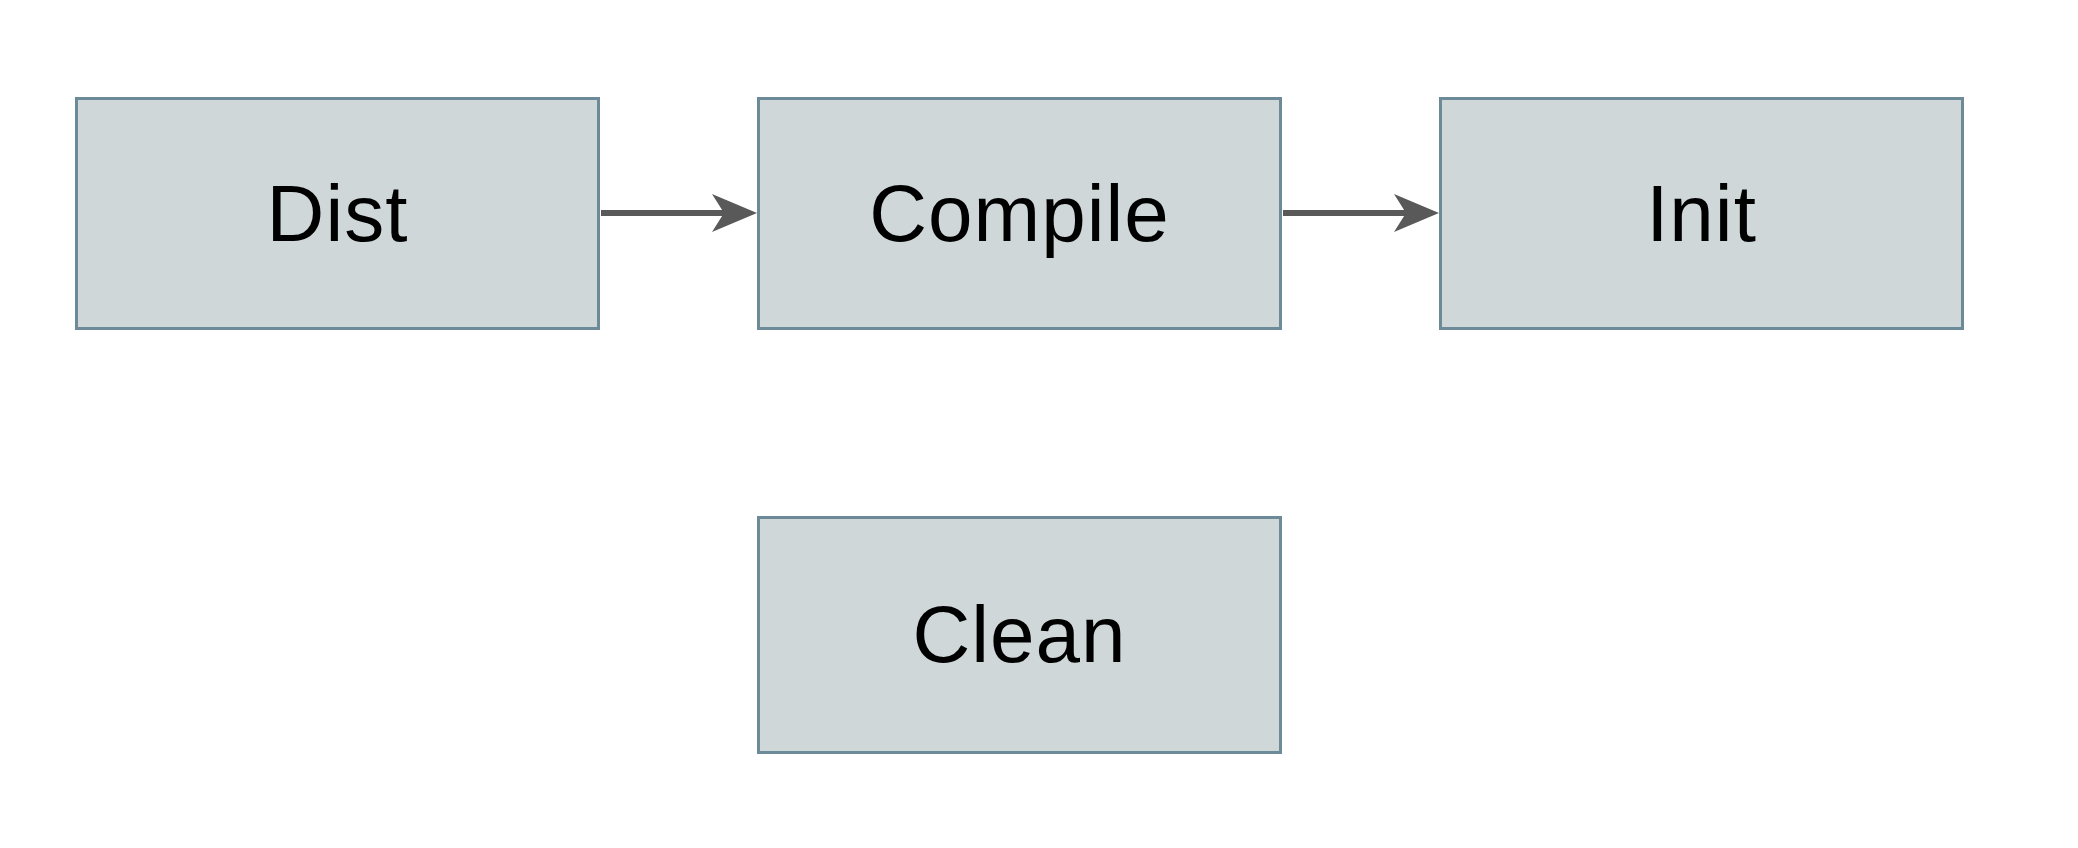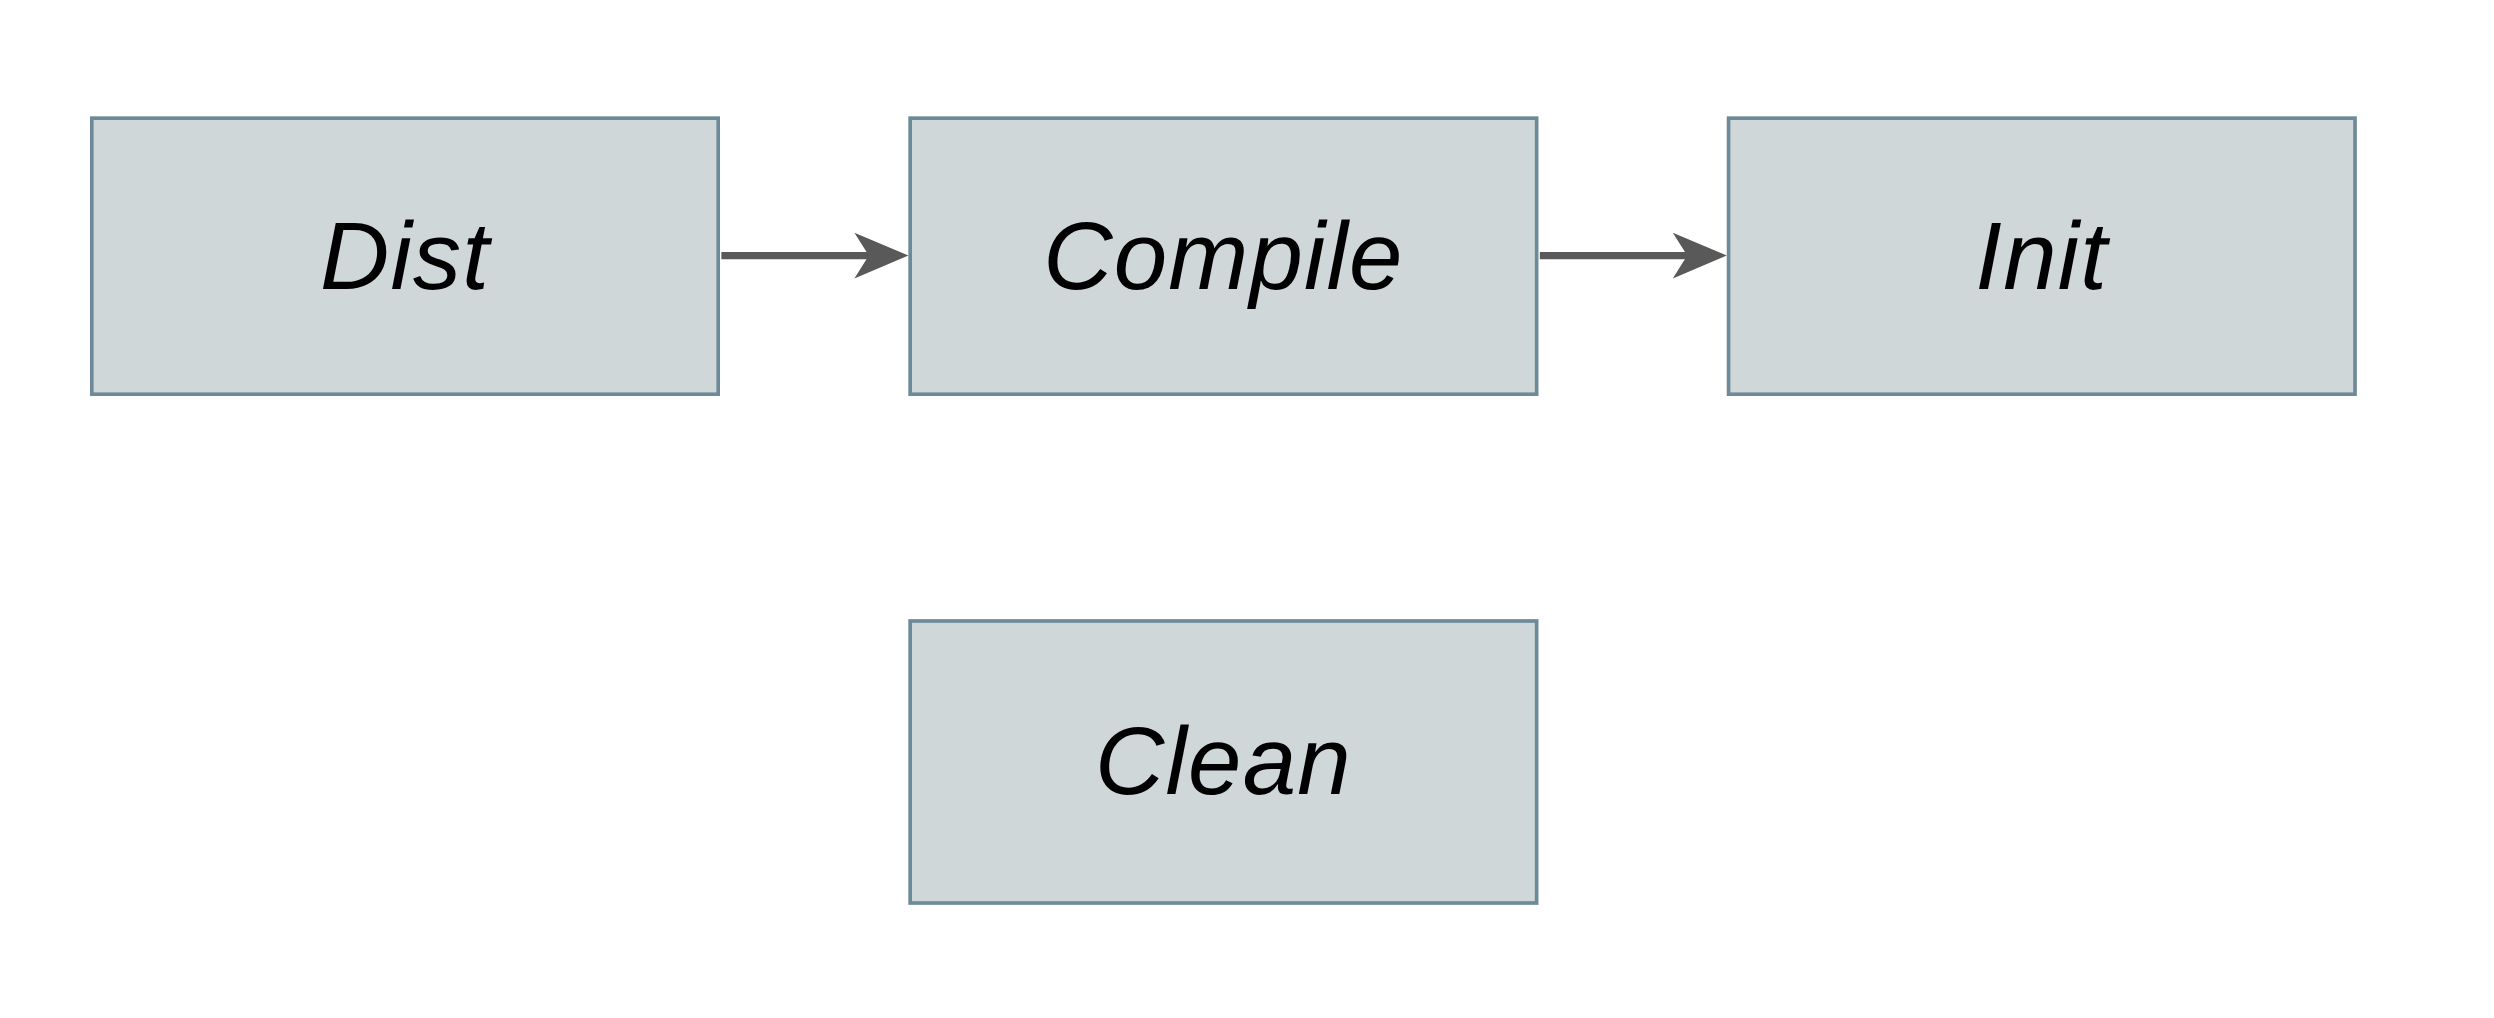--- a/index.html
+++ b/index.html
@@ -11,21 +11,21 @@
   }
   * { margin: 0; padding: 0; box-sizing: border-box; }
   html, body {
     width: 2078px; height: 848px;
     background: var(--background);
     font-family: "Liberation Sans", "DejaVu Sans", sans-serif;
     overflow: hidden;
   }
   .canvas {
     position: relative;
-    width: 2078px; height: 600px; font-style: italic;
+    width: 2078px; height: 600px;
   }
   .node {
     position: absolute;
     width: 525px; height: 233px;
     background: var(--node-fill);
     border: 3px solid var(--node-border);
     display: flex;
     align-items: center;
     justify-content: center;
   }

